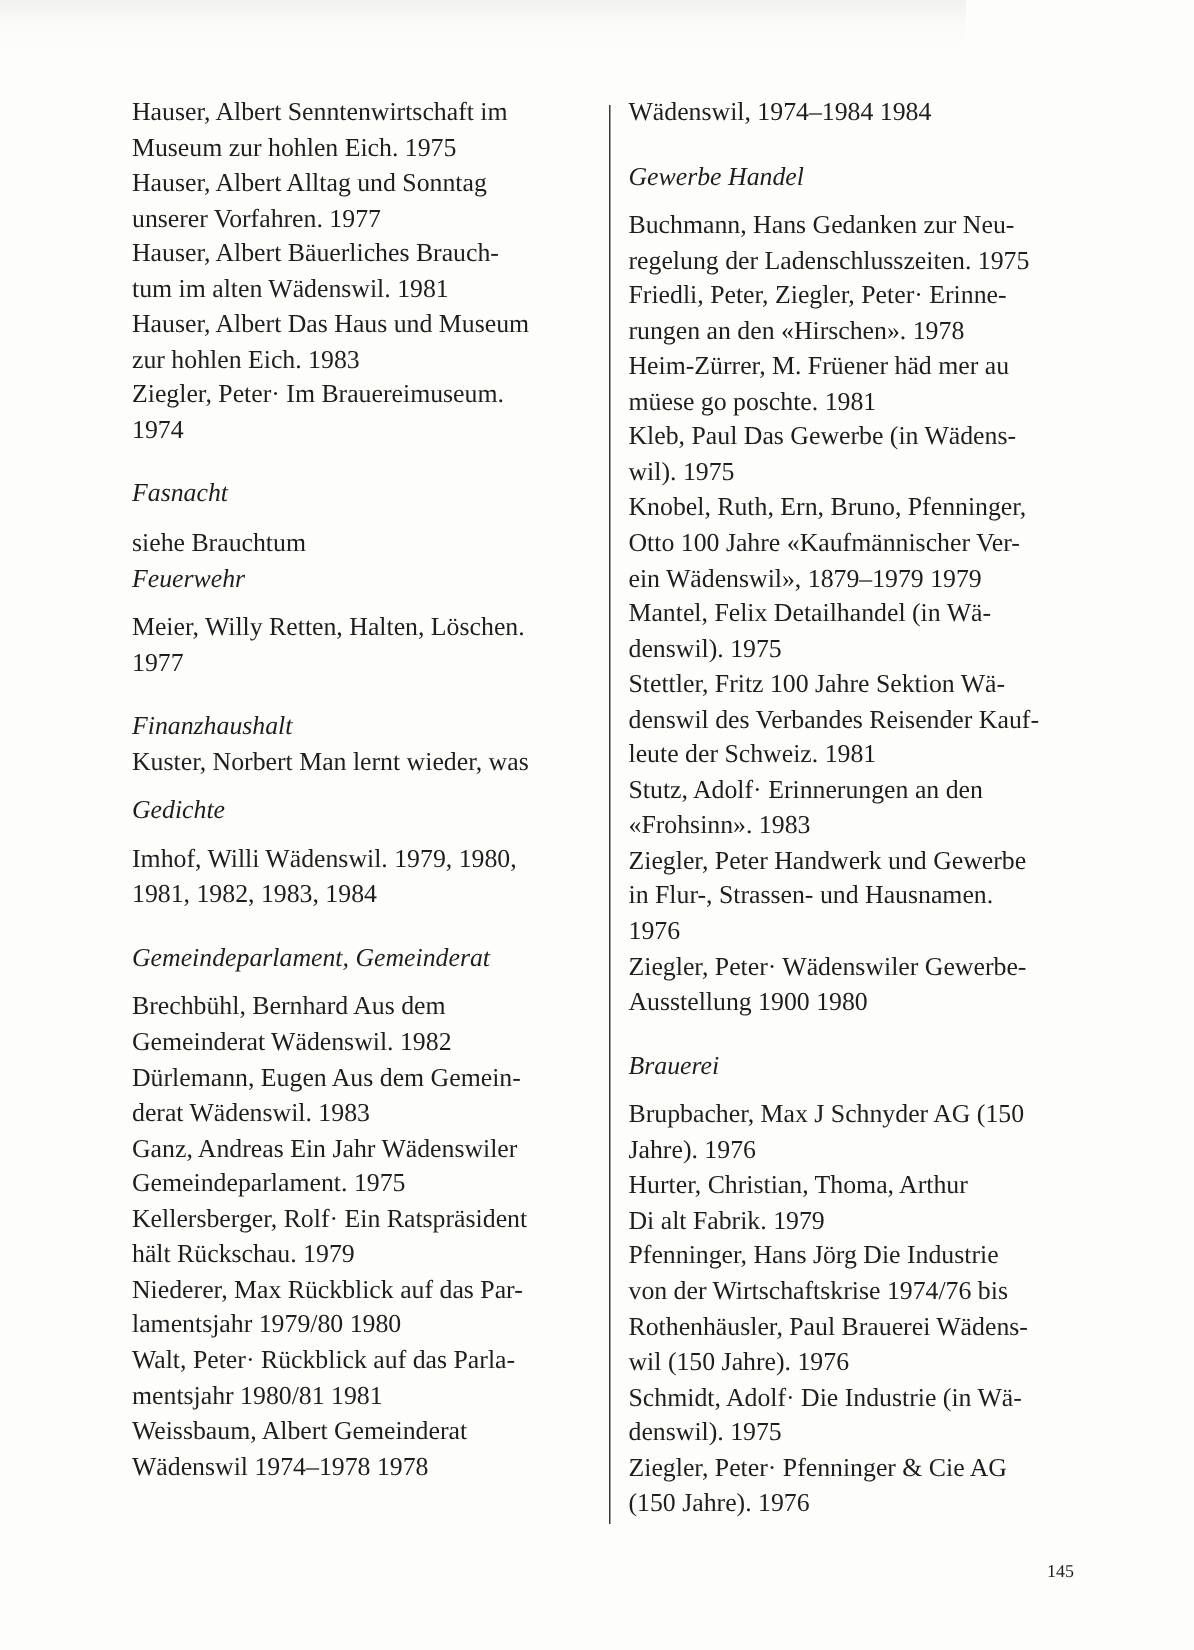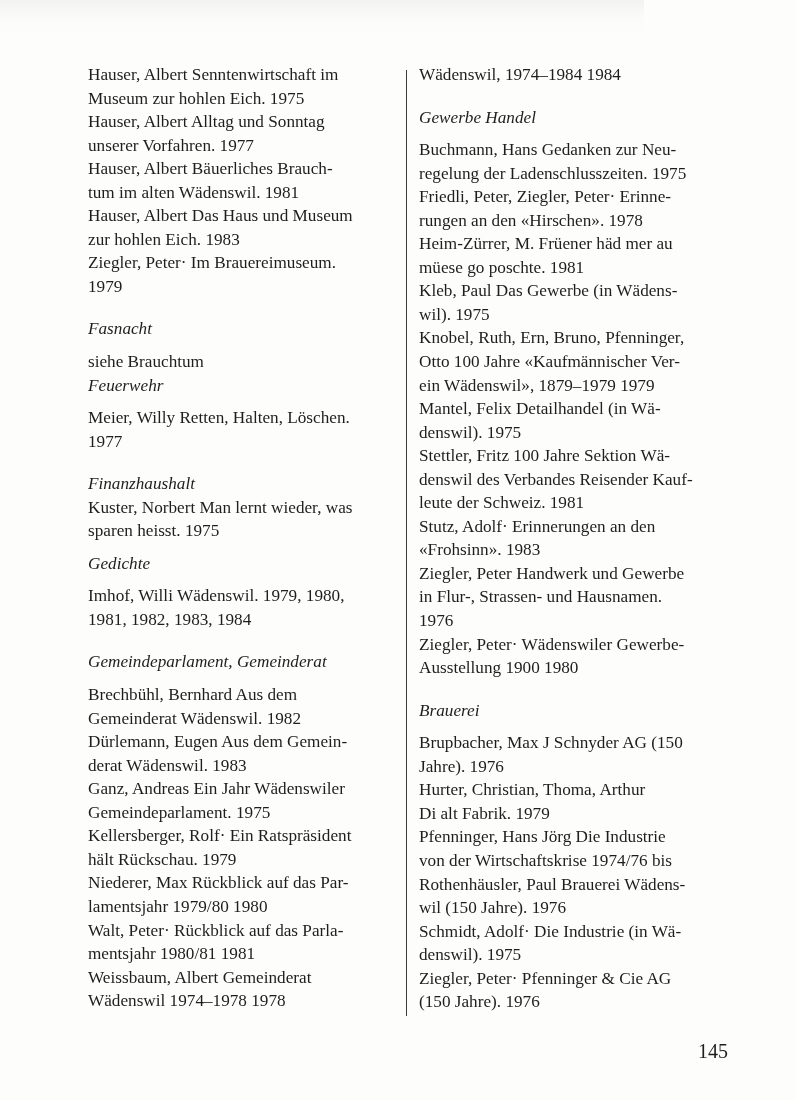--- a/index.html
+++ b/index.html
@@ -43,21 +43,21 @@
       font-style: italic;
       display: block;
       white-space: nowrap;
     }
     .gap-big { height: 19px; }
     .gap-small { height: 9px; }
     .page-number {
       position: absolute;
       left: 698px;
       top: 1040px;
-      font-size: 20px;
+      font-size: 12px;
     }
   </style>
 </head>
 <body>
 
 <div class="page">
   <div class="column col-left" id="col-left">
       <div class="entry">
         <span class="line">Hauser, Albert  Senntenwirtschaft im</span>
         <span class="line">Museum zur hohlen Eich. 1975</span>
@@ -69,39 +69,38 @@
       <div class="entry">
         <span class="line">Hauser, Albert  Bäuerliches Brauch-</span>
         <span class="line">tum im alten Wädenswil. 1981</span>
       </div>
       <div class="entry">
         <span class="line">Hauser, Albert  Das Haus und Museum</span>
         <span class="line">zur hohlen Eich. 1983</span>
       </div>
       <div class="entry">
         <span class="line">Ziegler, Peter· Im Brauereimuseum.</span>
-        <span class="line">1979</span>
+        <span class="line">1974</span>
       </div>
       <div class="gap-big"></div>
       <div class="heading">Fasnacht</div>
       <div class="gap-small"></div>
       <div class="entry">
         <span class="line">siehe Brauchtum</span>
       </div>
       <div class="heading">Feuerwehr</div>
       <div class="gap-small"></div>
       <div class="entry">
         <span class="line">Meier, Willy  Retten, Halten, Löschen.</span>
         <span class="line">1977</span>
       </div>
       <div class="gap-big"></div>
       <div class="heading">Finanzhaushalt</div>
       <div class="entry">
         <span class="line">Kuster, Norbert  Man lernt wieder, was</span>
-        <span class="line">sparen heisst. 1975</span>
       </div>
       <div class="gap-small"></div>
       <div class="heading">Gedichte</div>
       <div class="gap-small"></div>
       <div class="entry">
         <span class="line">Imhof, Willi  Wädenswil. 1979, 1980,</span>
         <span class="line">1981, 1982, 1983, 1984</span>
       </div>
       <div class="gap-big"></div>
       <div class="heading">Gemeindeparlament, Gemeinderat</div>

